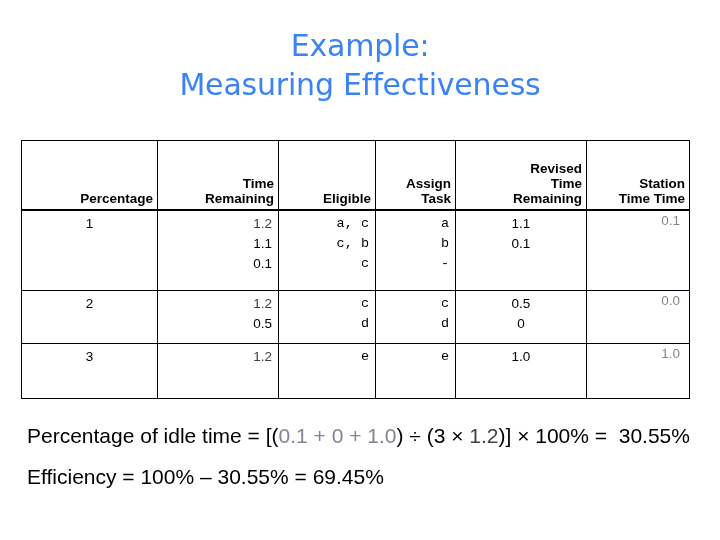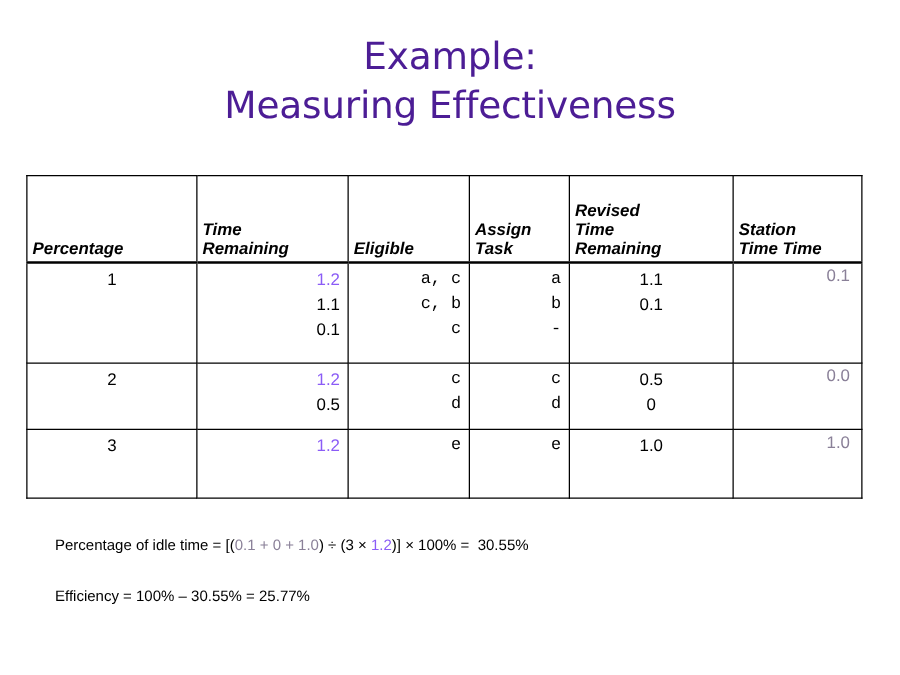--- a/index.html
+++ b/index.html
@@ -20,21 +20,21 @@
   #slide-title {
     position: absolute;
     left: 0;
     top: 26px;
     width: 720px;
     text-align: center;
     font-family: "DejaVu Sans", sans-serif;
     font-size: 30px;
     line-height: 39px;
     font-weight: 400;
-    color: #4c1d95;
+    color: #3b82f6;
     letter-spacing: -0.2px;
   }
   #slide-title .title-line {
     display: block;
     white-space: nowrap;
   }
 
   
   #effectiveness-table {
     position: absolute;
@@ -60,23 +60,22 @@
   .th-inner {
     display: flex;
     flex-direction: column;
     justify-content: flex-end;
     height: 68px;
     box-sizing: border-box;
     padding: 2px 4px 3px 4px;
     font-weight: bold;
     font-size: 13.5px;
     line-height: 15px;
-    text-align: left;
+    text-align: right;
     white-space: pre-line;
-    font-style: italic;
   }
 
   
   .col-ws      { width: 136px; }
   .col-time    { width: 121px; }
   .col-elig    { width: 97px;  }
   .col-assign  { width: 80px;  }
   .col-revised { width: 131px; }
   .col-idle    { width: 103px; }
 
@@ -108,28 +107,28 @@
     align-items: flex-end;
     padding: 0 9px 1px 0;
     font-size: 13.5px;
     line-height: 20px;
   }
   .idle-cell.mid {
     padding-bottom: 2px;
   }
 
   
-  .tan    { color: #8b5cf6; }
+  .tan    { color: #404040; }
   .purple { color: #8a8098; }
 
   
   .formula {
     position: absolute;
-    left: 44px;
-    font-size: 12px;
+    left: 27px;
+    font-size: 21px;
     line-height: 20px;
     color: #000000;
     white-space: nowrap;
   }
   #formula-idle       { top: 426px; }
   #formula-efficiency { top: 467px; }
   .formula .seg { white-space: pre; }
 </style>
 </head>
 <body>
@@ -281,13 +280,13 @@
       </td>
     </tr>
 
   </tbody>
 </table>
 
 <div class="formula" id="formula-idle">
   <span class="seg">Percentage of idle time = [(</span><span class="seg purple">0.1 + 0 + 1.0</span><span class="seg">) ÷ (3 × </span><span class="seg tan">1.2</span><span class="seg">)] × 100% =  30.55%</span>
 </div>
 
-<div class="formula" id="formula-efficiency">Efficiency = 100% – 30.55% = 25.77%</div>
+<div class="formula" id="formula-efficiency">Efficiency = 100% – 30.55% = 69.45%</div>
 
 </body></html>

